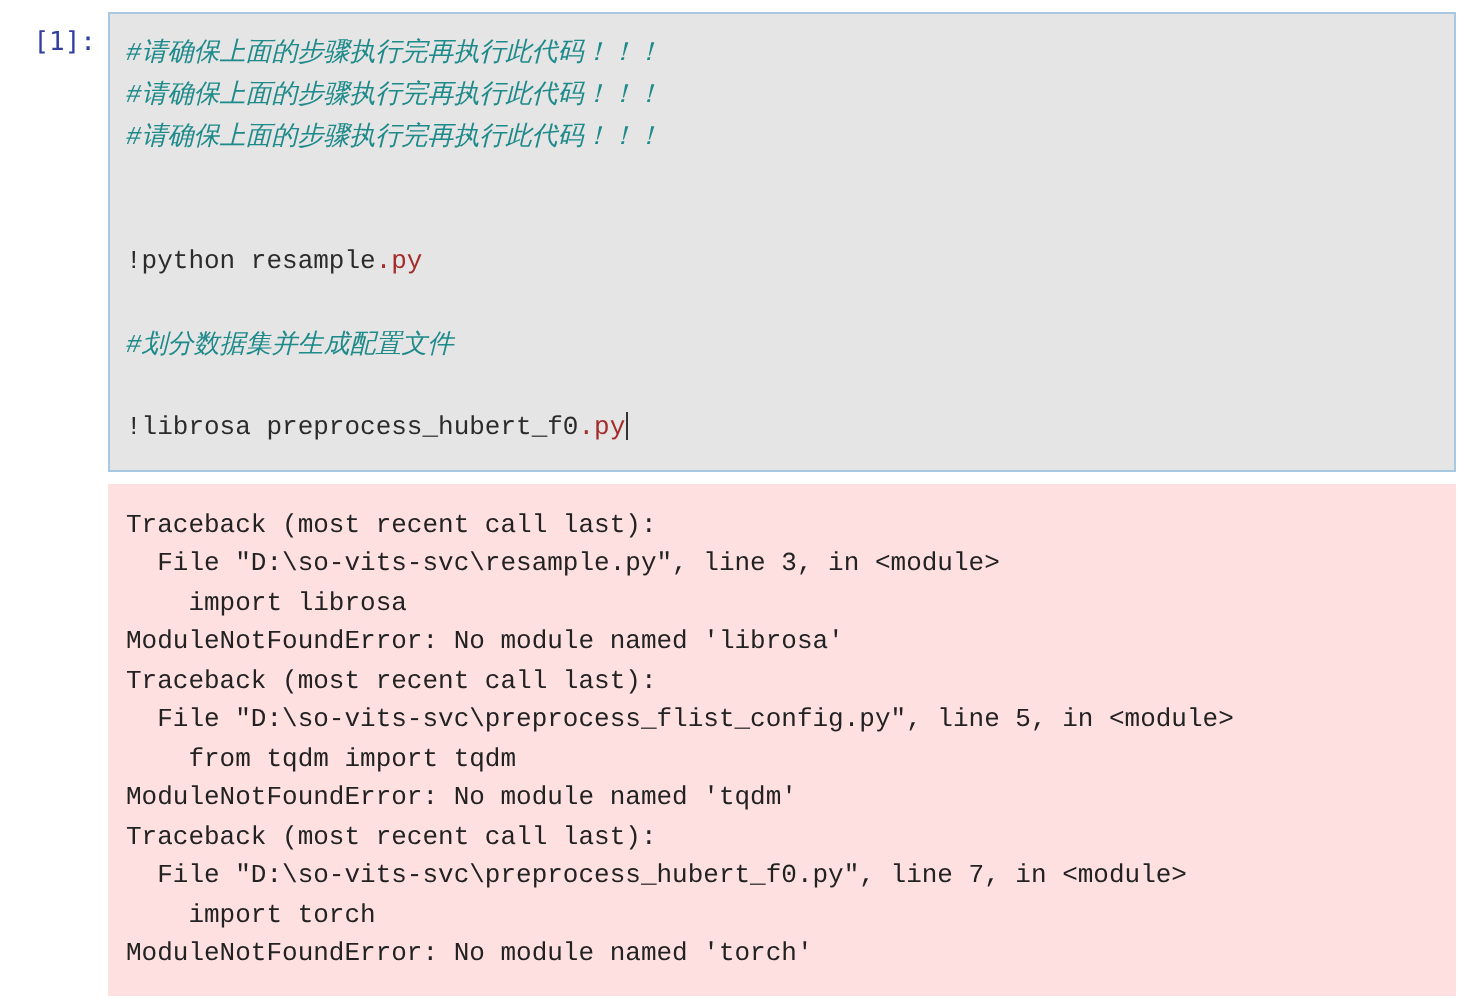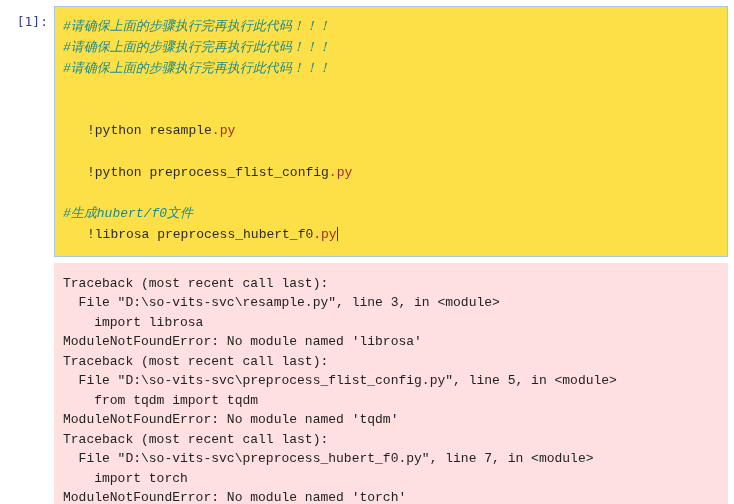--- a/index.html
+++ b/index.html
@@ -18,27 +18,27 @@
       width: 48px;
       flex-shrink: 0;
       text-align: right;
       padding: 8px 6px 0 0;
       color: #303F9F;
       font-family: Consolas, monospace;
     }
     .code-area {
       flex: 1;
       border: 1px solid #a6c8e0;
-      background: #fde047;
+      background: #e5e5e5;
       padding: 10px 6px 10px 8px;
       line-height: 1.6;
     }
     .code-area .line { white-space: pre; min-height: 1.6em; }
     .comment { color: #1e8a8a; font-style: italic; }
-    .magic { color: #2b2b2b; margin-left: 24px; }
+    .magic { color: #2b2b2b; }
     .string-end { color: #a52a2a; }
     .cursor {
       display: inline-block;
       width: 1px;
       height: 14px;
       background: #333;
       vertical-align: middle;
       margin-bottom: 2px;
     }
     .output-area {
@@ -60,23 +60,22 @@
 <div class="cell-row">
   <div class="prompt">[1]:</div>
   <div class="code-area">
     <div class="line"><span class="comment">#请确保上面的步骤执行完再执行此代码！！！</span></div>
     <div class="line"><span class="comment">#请确保上面的步骤执行完再执行此代码！！！</span></div>
     <div class="line"><span class="comment">#请确保上面的步骤执行完再执行此代码！！！</span></div>
     <div class="line"></div>
     <div class="line"></div>
     <div class="line"><span class="magic">!python resample</span><span class="string-end">.py</span></div>
     <div class="line"></div>
-    <div class="line"><span class="magic">!python preprocess_flist_config</span><span class="string-end">.py</span></div>
+    <div class="line"><span class="comment">#划分数据集并生成配置文件</span></div>
     <div class="line"></div>
-    <div class="line"><span class="comment">#生成hubert/f0文件</span></div>
     <div class="line"><span class="magic">!librosa preprocess_hubert_f0</span><span class="string-end">.py</span><span class="cursor"></span></div>
   </div>
 </div>
 
 <div class="output-area">Traceback (most recent call last):
   File "D:\so-vits-svc\resample.py", line 3, in &lt;module&gt;
     import librosa
 ModuleNotFoundError: No module named 'librosa'
 Traceback (most recent call last):
   File "D:\so-vits-svc\preprocess_flist_config.py", line 5, in &lt;module&gt;

